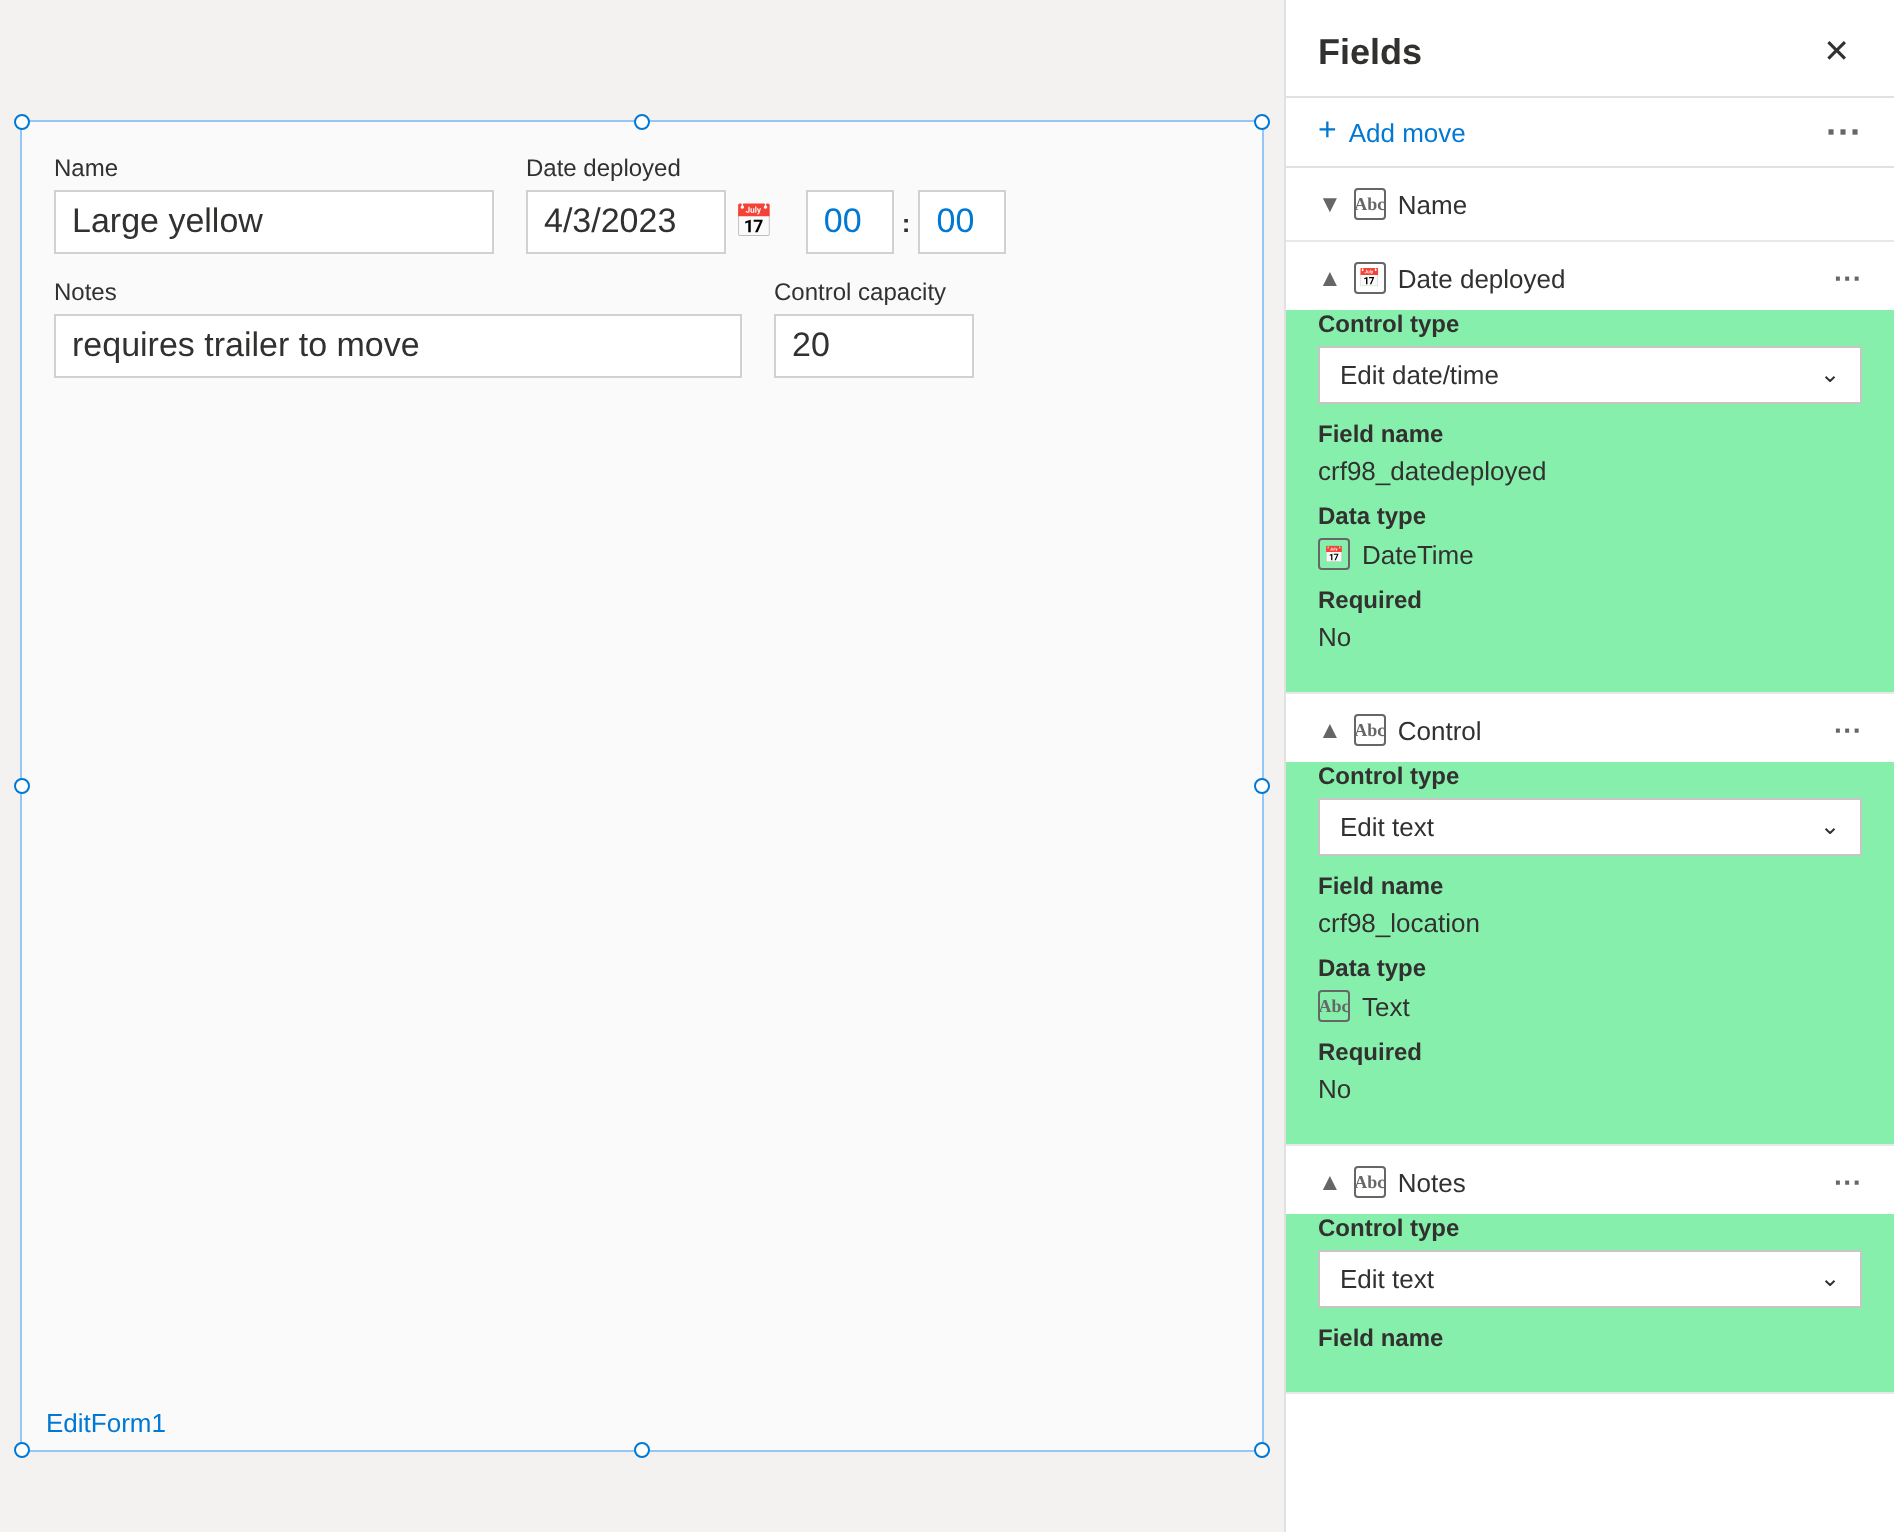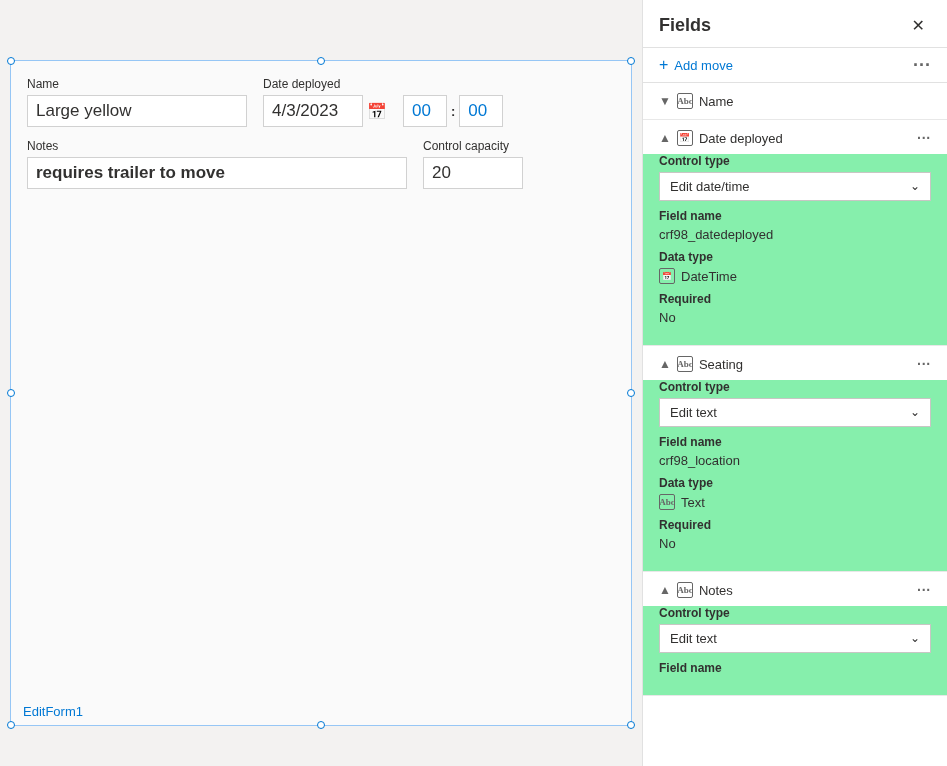--- a/index.html
+++ b/index.html
@@ -71,21 +71,21 @@
       font-size: 17px;
       color: #323130;
       outline: none;
     }
 
     .field-name { width: 220px; }
     .field-date { width: 120px; }
     .field-time { display: flex; align-items: center; gap: 4px; }
     .field-time input { width: 44px; border: 1px solid #d1d1d1; padding: 5px 8px; font-size: 13px; background: #fff; }
     .field-time .sep { font-weight: bold; color: #323130; }
-    .field-notes { width: 380px; font-weight: bold; }
+    .field-notes { width: 344px; }
     .field-seating { width: 100px; }
 
     .date-wrapper { display: flex; align-items: center; gap: 4px; }
     .date-wrapper input { width: 100px; }
     .cal-icon { font-size: 16px; color: #323130; cursor: pointer; }
 
     .form-bottom-label {
       position: absolute;
       bottom: 6px;
       left: 12px;
@@ -396,21 +396,21 @@
           <div class="field-detail-value">No</div>
         </div>
       </div>
     </div>
 
     <div class="field-section">
       <div class="field-section-header">
         <div class="field-section-title">
           <span class="chevron-icon">▲</span>
           <span class="type-icon">Abc</span>
-          <span>Seating</span>
+          <span>Control</span>
         </div>
         <span class="more-icon" style="font-size:14px;">···</span>
       </div>
       <div class="field-section-body">
         <div class="field-detail-row">
           <div class="field-detail-label">Control type</div>
           <div class="control-type-dropdown">
             <span>Edit text</span>
             <span class="dropdown-chevron">⌄</span>
           </div>

